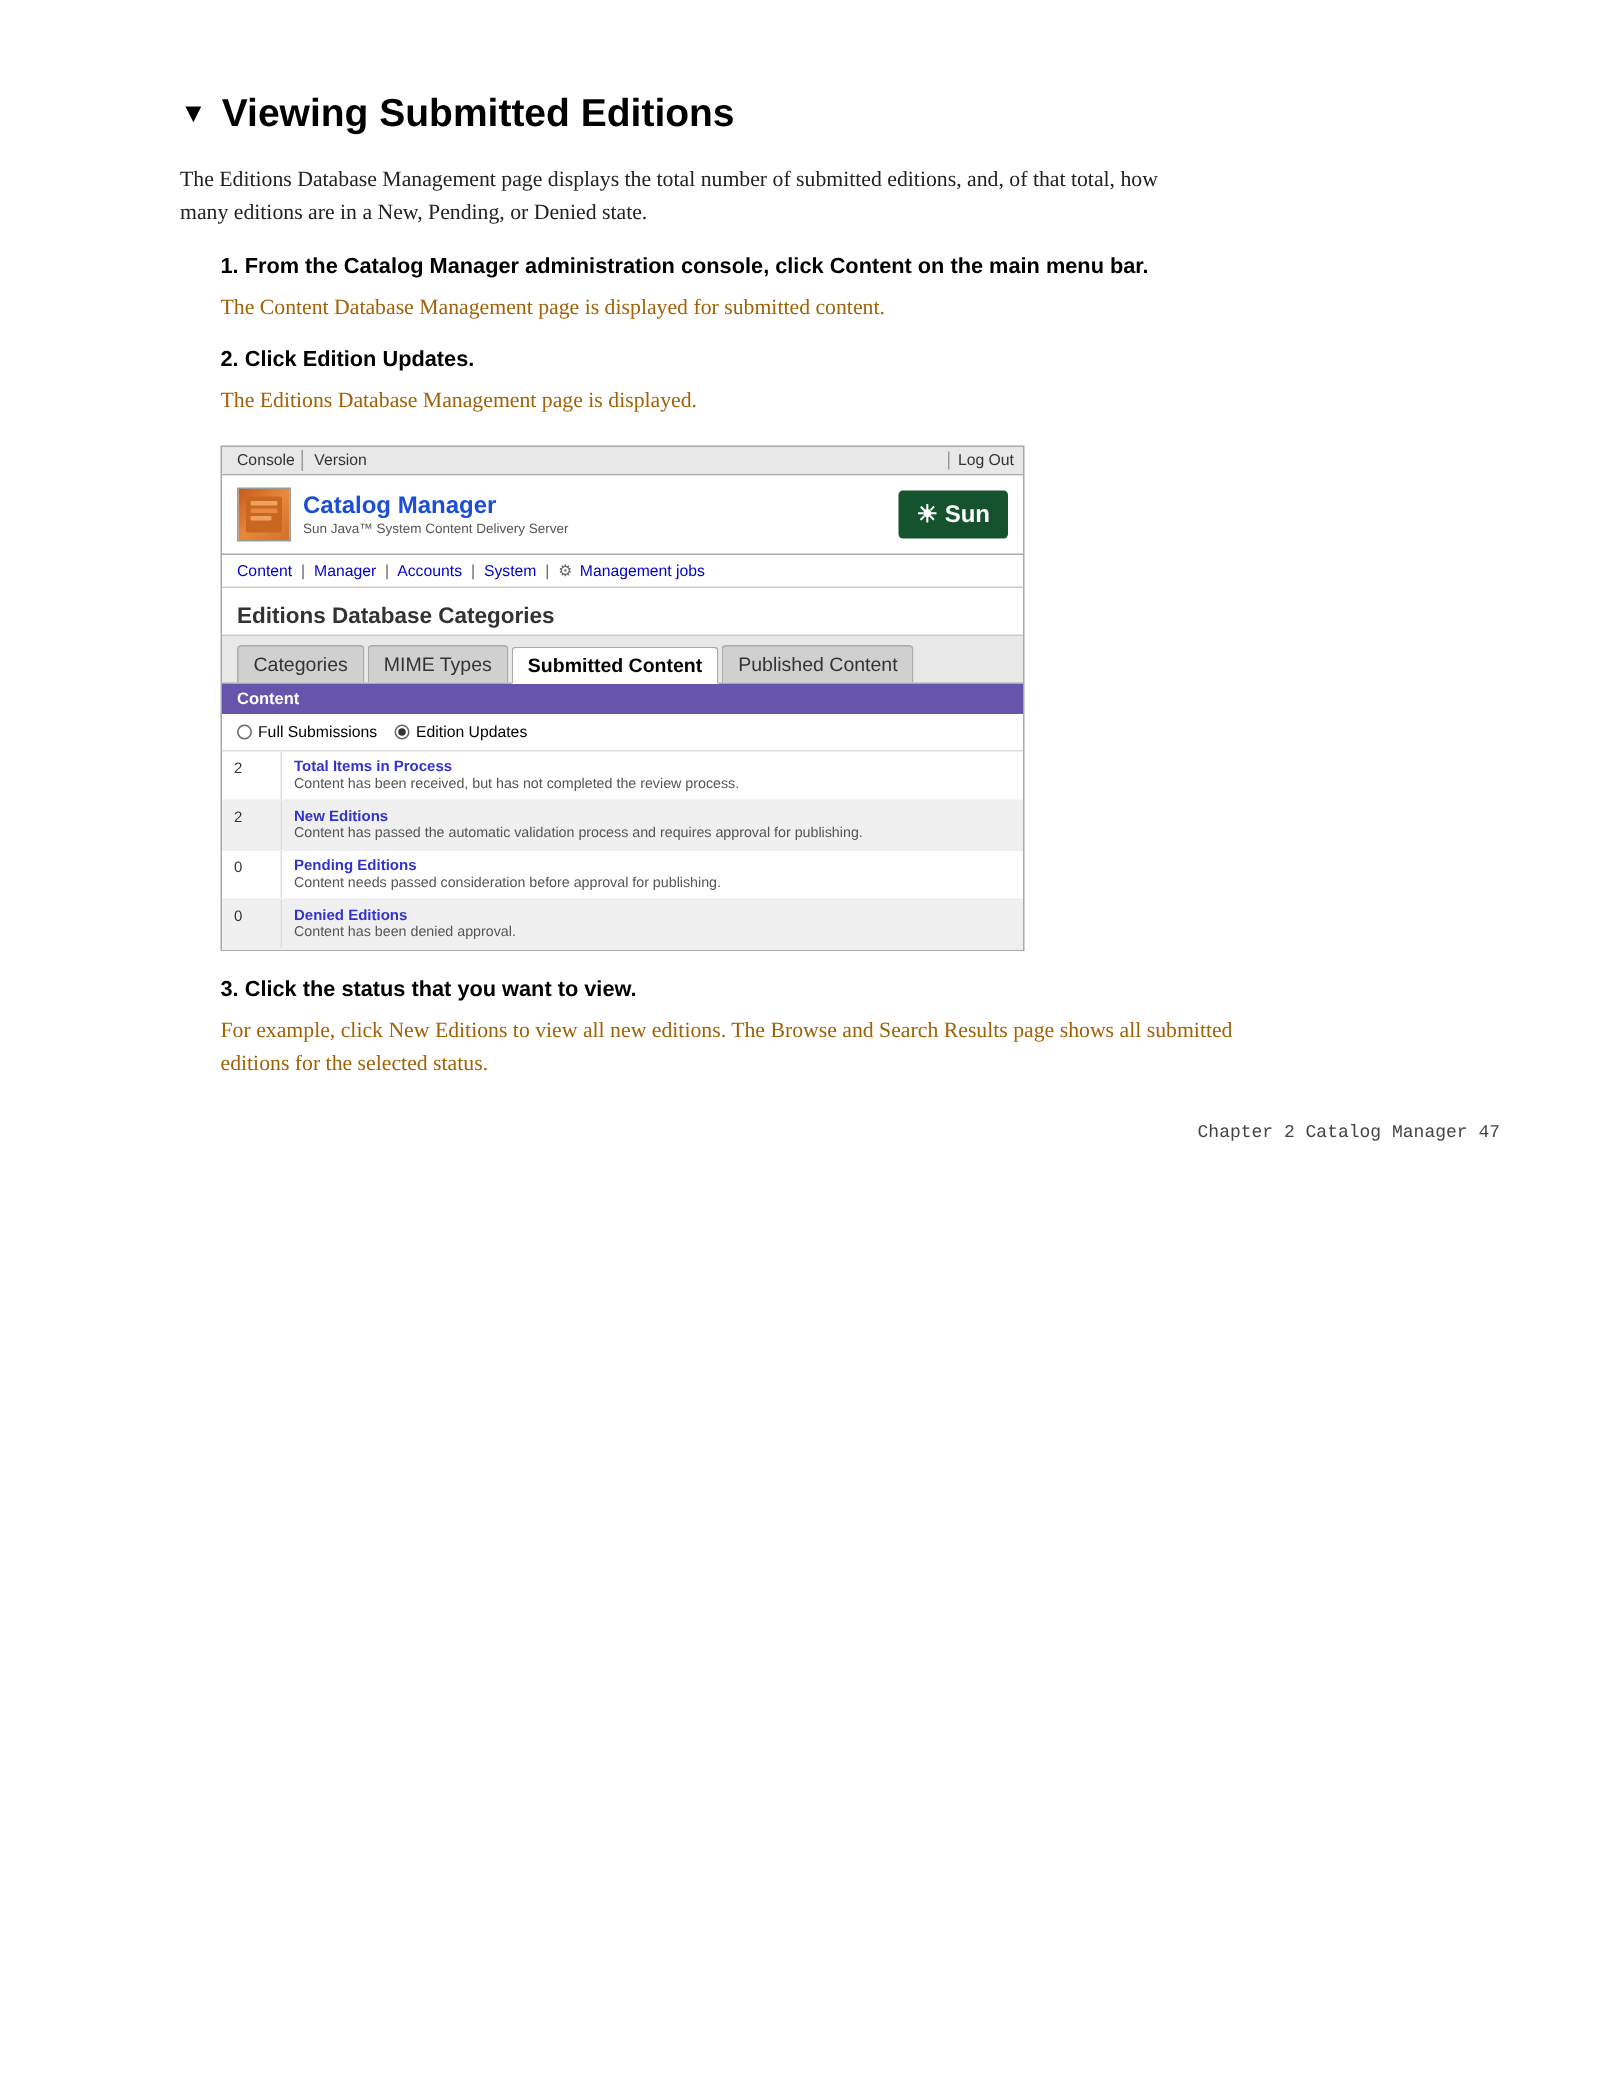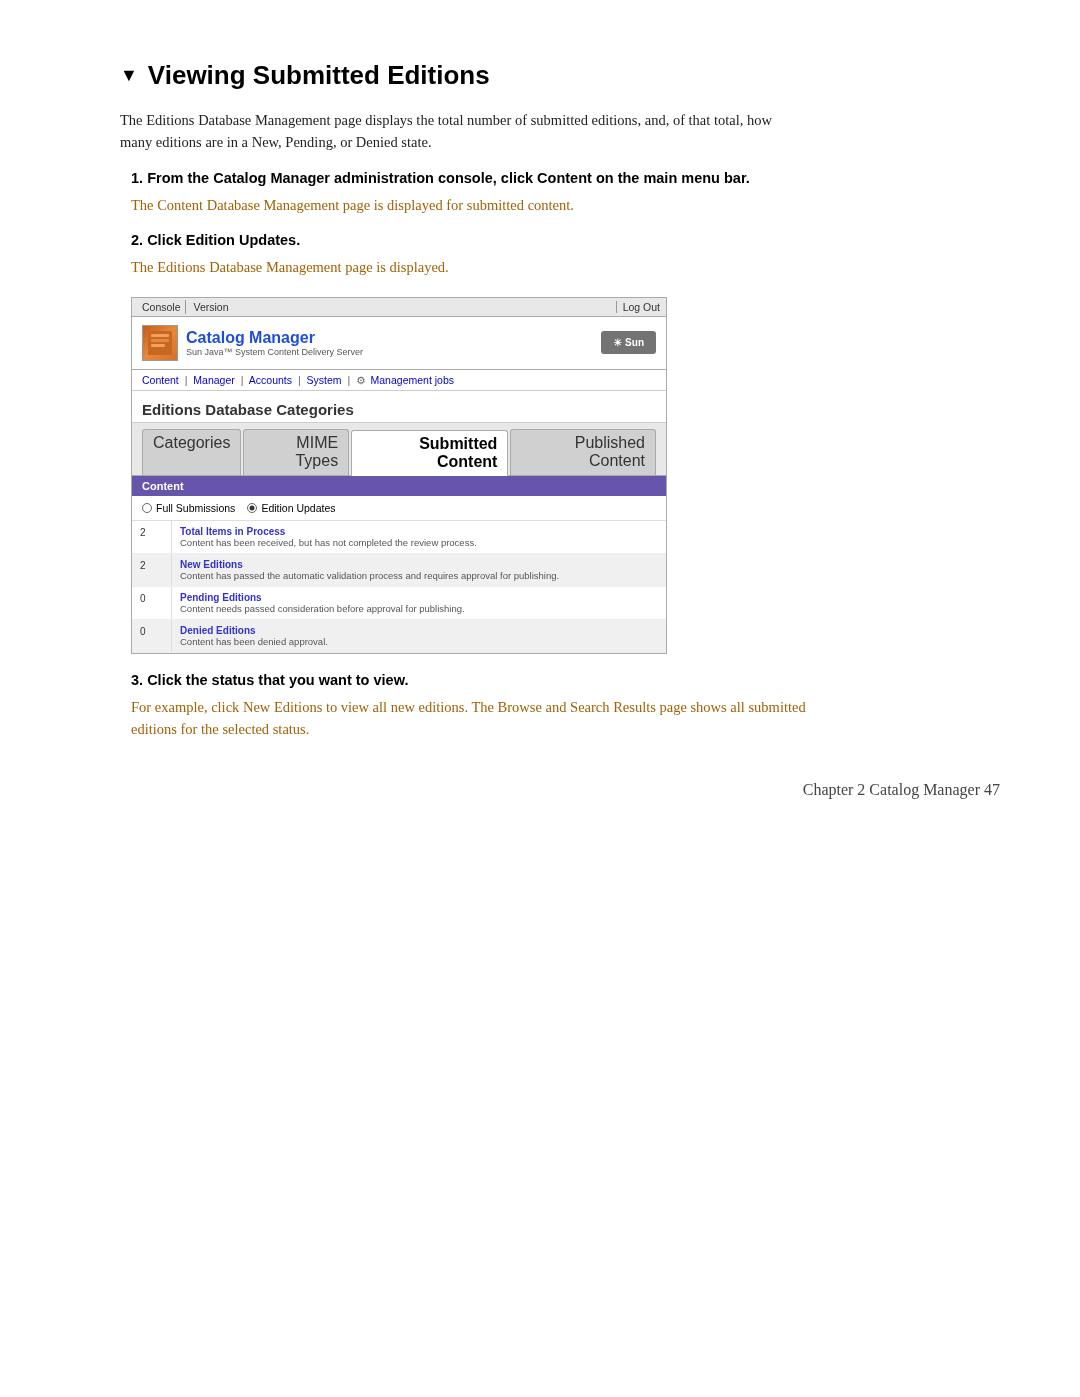--- a/index.html
+++ b/index.html
@@ -140,23 +140,23 @@
       font-family: Arial, sans-serif;
     }
 
     .ss-logo-text p {
       font-size: 9px;
       color: #555;
       font-family: Arial, sans-serif;
     }
 
     .ss-sun-logo {
-      background: #737373;
+      background: #14532d;
       color: white;
-      font-size: 10px;
+      font-size: 16px;
       font-weight: bold;
       padding: 6px 12px;
       border-radius: 3px;
       font-family: Arial, sans-serif;
     }
 
     
     .ss-navbar {
       background: #ffffff;
       border-bottom: 1px solid #ccc;
@@ -195,28 +195,27 @@
     .ss-tabs {
       background: #e8e8e8;
       border-bottom: 1px solid #aaa;
       padding: 6px 10px 0 10px;
       display: flex;
       gap: 2px;
     }
 
     .ss-tab {
       padding: 4px 10px;
-      font-size: 16px;
+      font-size: 13px;
       border: 1px solid #aaa;
       border-bottom: none;
       background: #d0d0d0;
       color: #333;
       cursor: pointer;
       border-radius: 3px 3px 0 0;
-      text-align: right;
     }
 
     .ss-tab.active {
       background: white;
       font-weight: bold;
       color: #000;
       border-bottom: 1px solid white;
       position: relative;
       top: 1px;
     }
@@ -302,31 +301,32 @@
       display: block;
     }
 
     .ss-data-desc {
       color: #555;
       font-size: 9.5px;
       display: block;
     }
 
     .footer-text {
-      font-family: Liberation Serif, serif;
-      font-size: 16px;
+      font-family: Liberation Mono, monospace;
+      font-size: 12px;
       color: #444;
       text-align: right;
-      margin-top: 40px;
+      margin-top: 27px;
     }
 
     ol.steps-list {
       padding-left: 11px;
       list-style: none;
       counter-reset: step-counter;
+      margin-left: 16px;
     }
 
     ol.steps-list > li {
       counter-increment: step-counter;
       margin-bottom: 16px;
     }
   </style>
 </head>
 <body>
 

